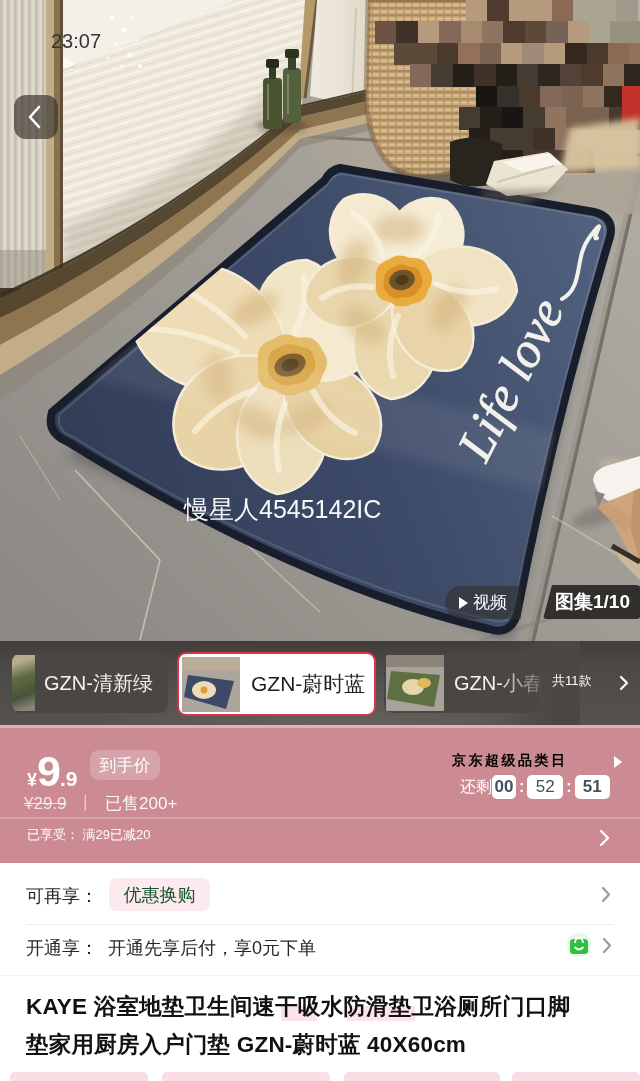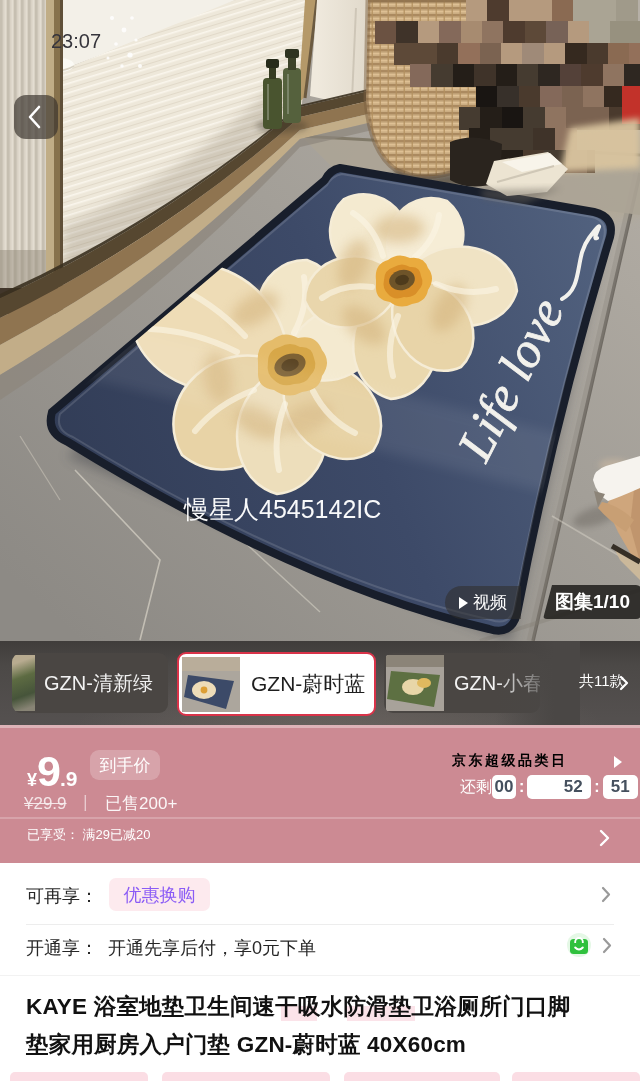--- a/index.html
+++ b/index.html
@@ -321,21 +321,21 @@
       <rect width="58" height="56" fill="#a8a29a"></rect>
       <rect x="0" y="0" width="58" height="12" fill="#8b8478"></rect>
       <polygon points="5,16 54,20 48,52 1,44" fill="#5d7042"></polygon>
       <ellipse cx="27" cy="32" rx="11" ry="8" fill="#e8d6a8"></ellipse>
       <ellipse cx="38" cy="28" rx="7" ry="5" fill="#e0b95f"></ellipse>
     </svg>
     <div class="abs" style="left:70px;top:17px;color:#f2f2f2;font-size:20px;white-space:nowrap;">GZN-小春</div>
   </div>
   <div class="abs" style="left:495px;top:0;width:85px;height:84px;background:linear-gradient(90deg,rgba(74,71,68,0),#4a4745 70%);"></div>
 
-  <div class="abs" style="left:552px;top:31px;color:#ffffff;font-size:15px;margin-left:27px;">共11款</div>
+  <div class="abs" style="left:552px;top:31px;color:#ffffff;font-size:13px;">共11款</div>
   <svg class="abs" style="left:618px;top:33px;" width="12" height="18">
       <polyline points="3,3 9,9 3,15" fill="none" stroke="#fff" stroke-width="2.2" stroke-linecap="round" stroke-linejoin="round"></polyline>
     </svg>
 </div>
 
 <div class="abs" style="left:0;top:725px;width:640px;height:138px;background:#cc8a93;">
   <div class="abs" style="left:0;top:0;width:640px;height:3px;background:rgba(255,255,255,0.35);"></div>
 
   <div class="abs" style="left:27px;top:22px;color:#ffffff;display:flex;align-items:baseline;">
     <span style="font-size:18px;font-weight:bold;">¥</span>
@@ -345,42 +345,42 @@
 
   <div class="abs" style="left:90px;top:25px;width:70px;height:30px;background:rgba(255,255,255,0.22);border-radius:9px;color:#fff;font-size:17px;display:flex;align-items:center;justify-content:center;">到手价</div>
 
   <div class="abs" style="left:452px;top:27px;color:#000000;font-size:14px;letter-spacing:2.5px;font-weight:bold;">京东超级品类日</div>
   <span class="abs" style="left:614px;top:31px;width:0;height:0;border-left:8px solid #fff;border-top:6px solid transparent;border-bottom:6px solid transparent;"></span>
 
   <div class="abs" style="left:460px;top:50px;display:flex;align-items:center;color:#fff;font-size:16px;">
     <span style="margin-right:0;">还剩</span>
     <span style="width:24px;height:24px;background:#fff;border-radius:5px;color:#45505e;font-weight:bold;font-size:17px;display:inline-flex;align-items:center;justify-content:center;">00</span>
     <span style="margin:0 3px;font-weight:bold;">:</span>
-    <span style="width:36px;height:24px;background:#fff;border-radius:5px;color:#45505e;font-weight:bold;font-size:17px;display:inline-flex;align-items:center;justify-content:center;padding-left:28px;">52</span>
+    <span style="width:36px;height:24px;background:#fff;border-radius:5px;color:#45505e;font-weight:normal;font-size:17px;display:inline-flex;align-items:center;justify-content:center;">52</span>
     <span style="margin:0 3px;font-weight:bold;">:</span>
     <span style="width:35px;height:24px;background:#fff;border-radius:5px;color:#45505e;font-weight:bold;font-size:17px;display:inline-flex;align-items:center;justify-content:center;">51</span>
   </div>
 
   <div class="abs" style="left:24px;top:67px;color:rgba(255,255,255,0.92);font-size:17px;">
     <span style="text-decoration:line-through;opacity:0.85;">¥29.9</span>
     <span style="opacity:0.6;margin:0 6px;">丨</span>
     <span>已售200+</span>
   </div>
   <div class="abs" style="left:0;top:92px;width:640px;height:1.5px;background:rgba(255,255,255,0.22);"></div>
 
   <div class="abs" style="left:27px;top:101px;color:#fff;font-size:13px;">已享受： 满29已减20</div>
   <svg class="abs" style="left:598px;top:104px;" width="14" height="18">
       <polyline points="3,2 10,9 3,16" fill="none" stroke="#fff" stroke-width="2.4" stroke-linecap="round" stroke-linejoin="round"></polyline>
     </svg>
 </div>
 
 <div class="abs" style="left:0;top:863px;width:640px;height:62px;background:#fff;">
   <div class="abs" style="left:26px;top:21px;color:#262626;font-size:18px;">可再享：</div>
 
-  <div class="abs" style="left:109px;top:15px;width:101px;height:33px;background:#fdeaee;border-radius:7px;color:#8b5cf6;font-size:18px;display:flex;align-items:center;justify-content:center;">优惠换购</div>
+  <div class="abs" style="left:109px;top:15px;width:101px;height:33px;background:#fdeaee;border-radius:7px;color:#14532d;font-size:18px;display:flex;align-items:center;justify-content:center;">优惠换购</div>
   <svg class="abs" style="left:600px;top:23px;" width="13" height="17">
       <polyline points="3,2 9,8.5 3,15" fill="none" stroke="#9a9a9a" stroke-width="2.2" stroke-linecap="round" stroke-linejoin="round"></polyline>
     </svg>
   <div class="abs" style="left:26px;top:61px;width:588px;height:1px;background:#ededed;"></div>
 </div>
 
 <div class="abs" style="left:0;top:925px;width:640px;height:51px;background:#fff;">
   <div class="abs" style="left:26px;top:11px;color:#262626;font-size:18px;">开通享：</div>
   <div class="abs" style="left:108px;top:11px;color:#262626;font-size:18px;">开通先享后付，享0元下单</div>
 

